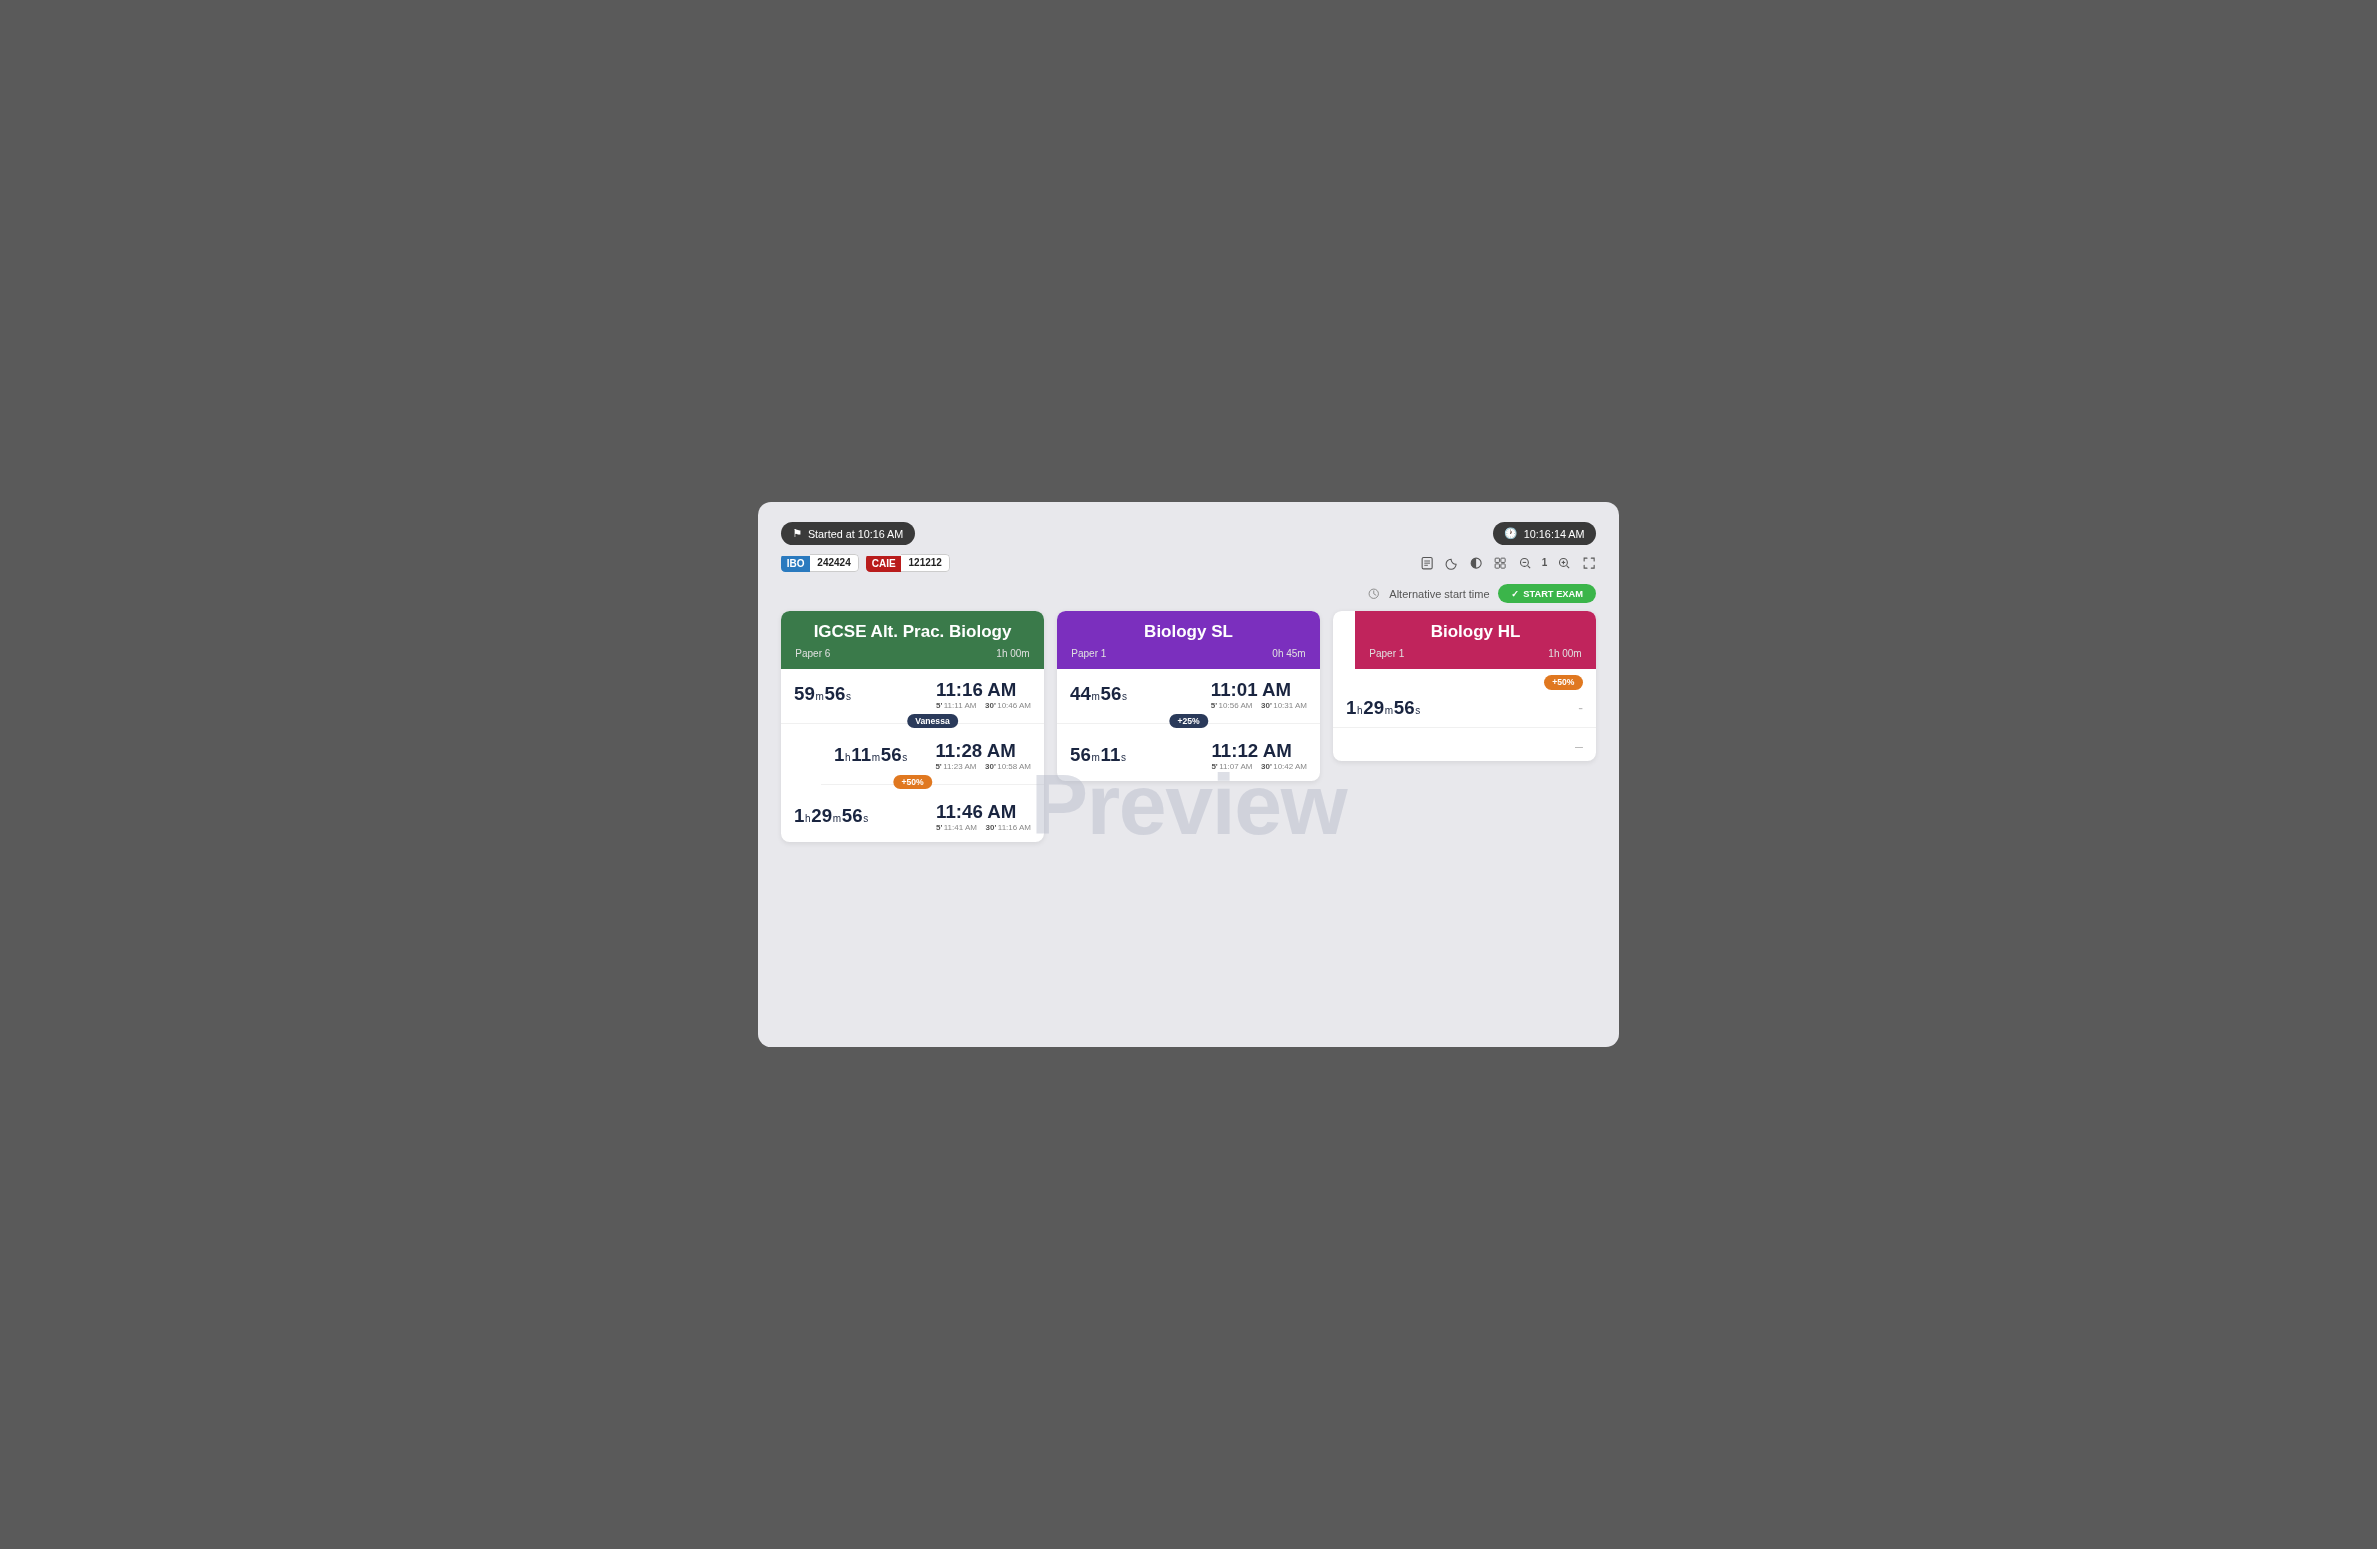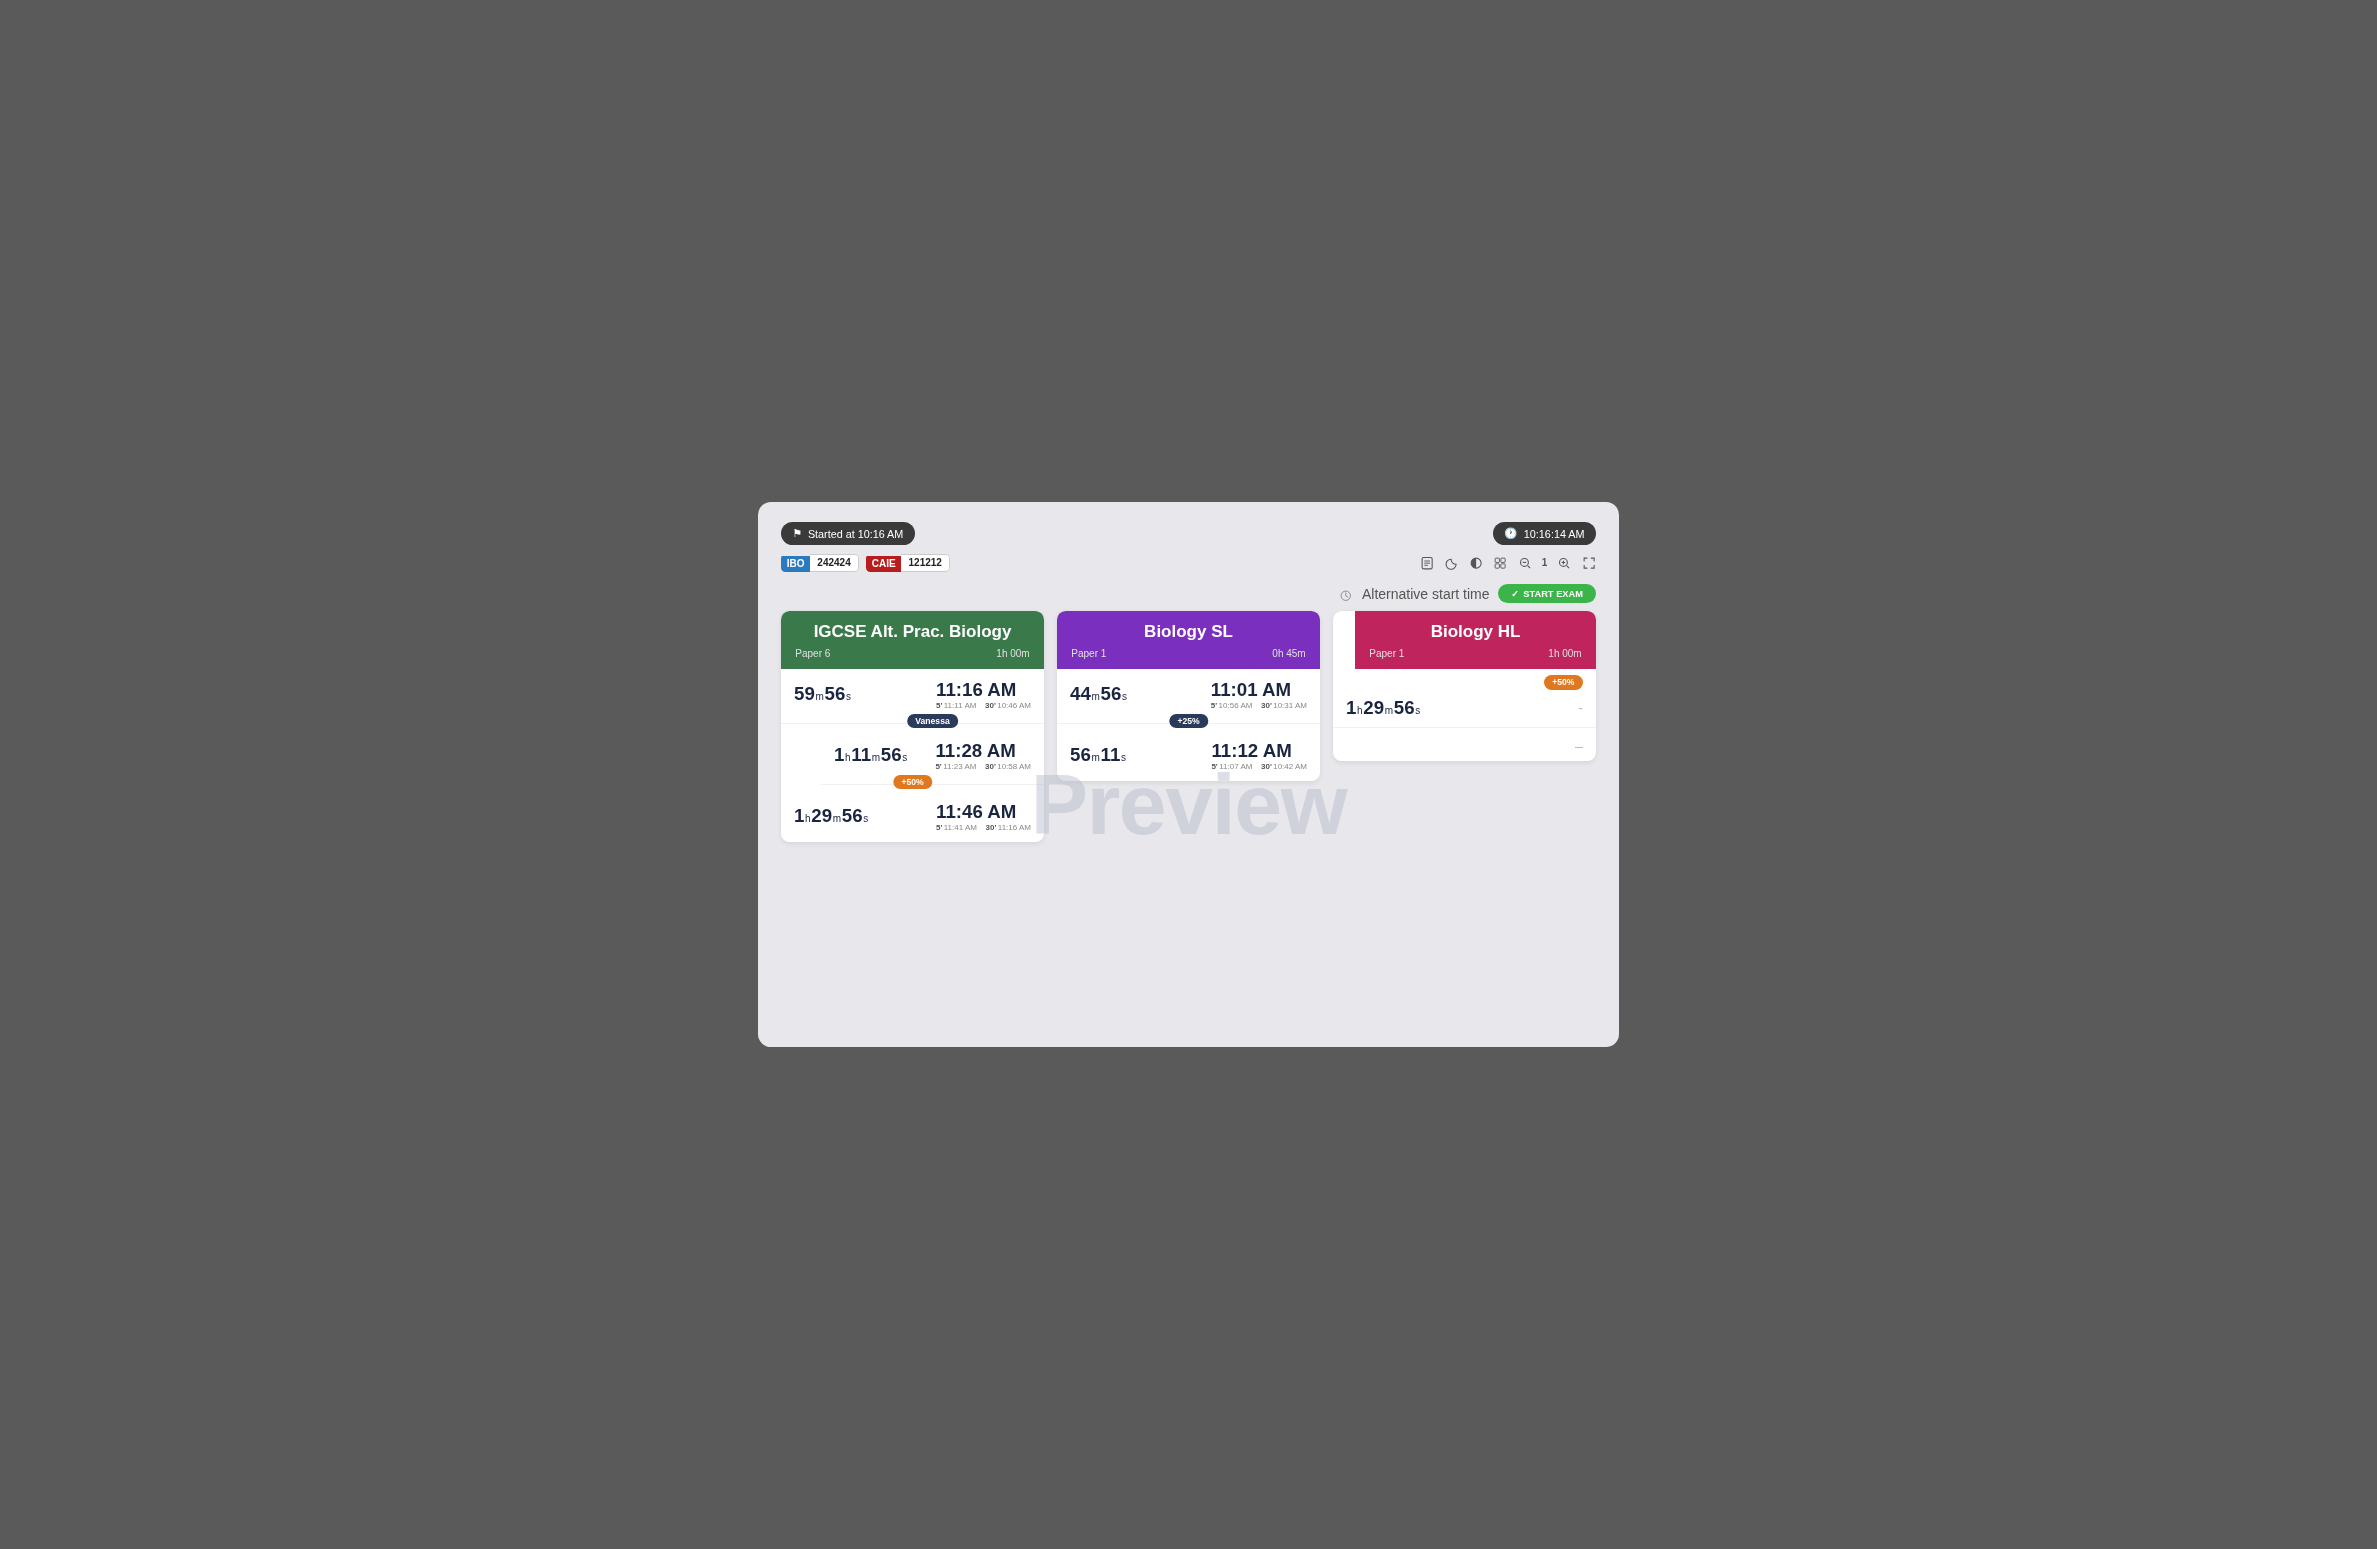--- a/index.html
+++ b/index.html
@@ -99,23 +99,23 @@
     
     .alt-start-row {
       display: flex;
       align-items: center;
       justify-content: flex-end;
       gap: 8.6px;
       margin-bottom: 7.2px;
     }
     .alt-start-label {
       display: flex;
-      align-items: flex-end;
+      align-items: center;
       gap: 10px;
-      font-size: 14px;
+      font-size: 11px;
       color: #555;
     }
     .start-exam-btn {
       background: #3bb54a;
       color: #fff;
       border: none;
       border-radius: 14.3px;
       padding: 4.3px 13px;
       font-size: 9.3px;
       font-weight: 700;

